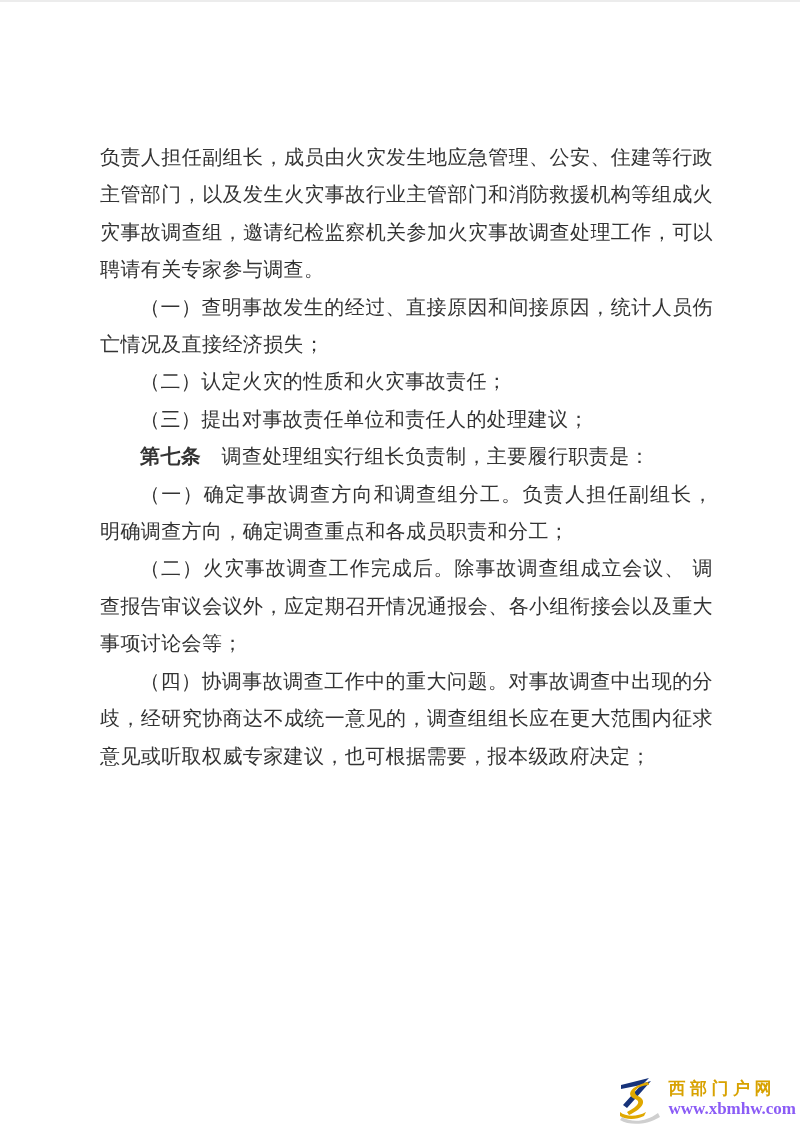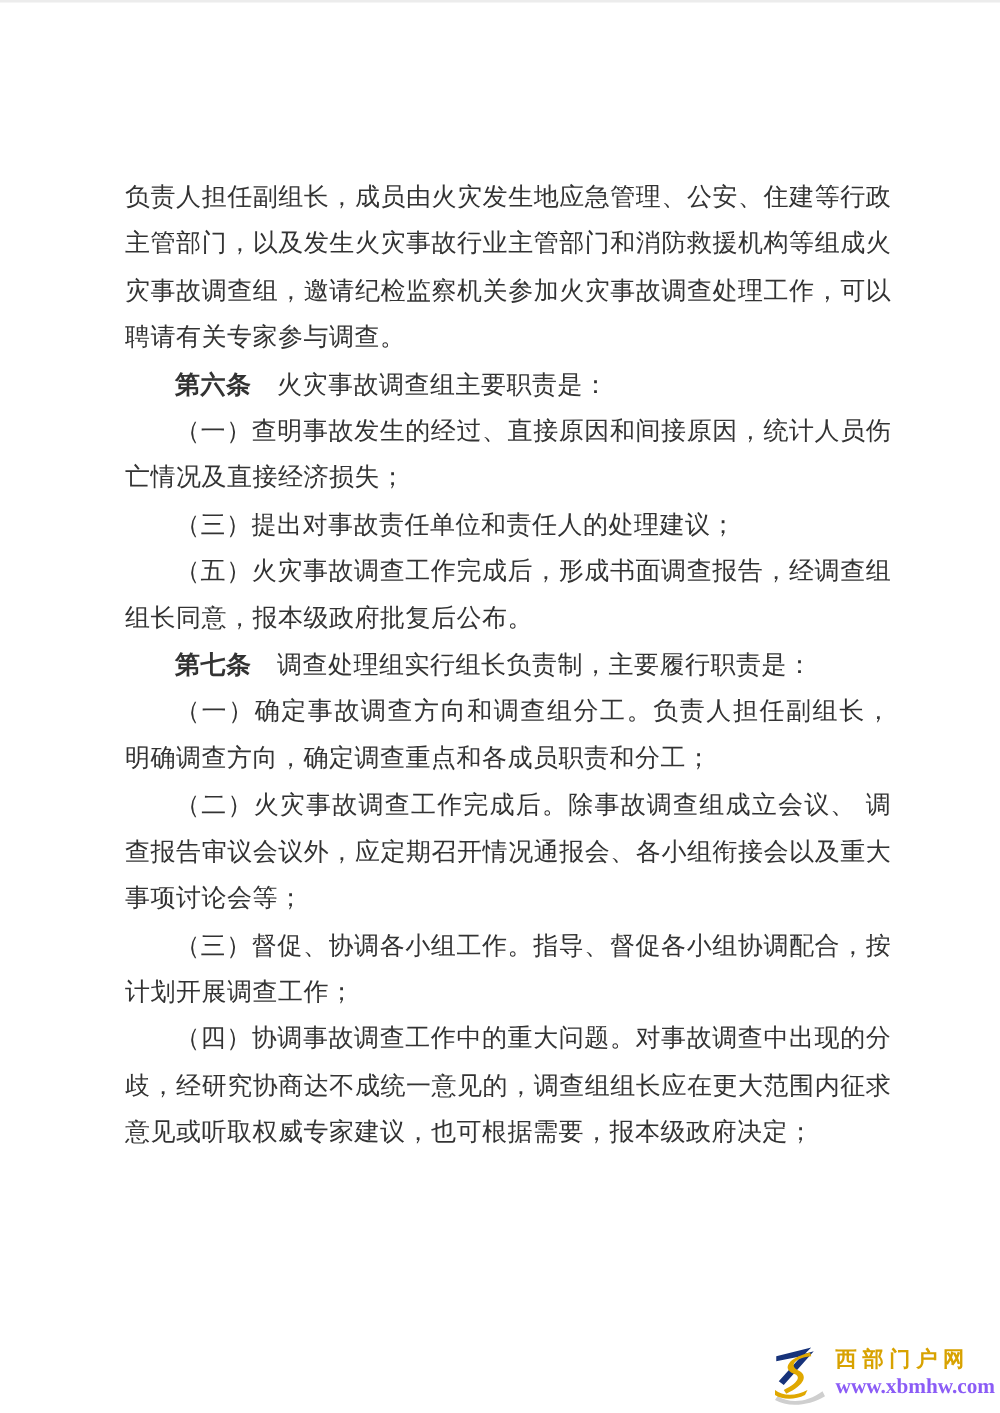--- a/index.html
+++ b/index.html
@@ -63,28 +63,26 @@
   }
 </style>
 </head>
 <body>
 
 <div class="page">
   <div class="top-edge"></div>
 
   <div class="content" id="paragraphs">
       <p class="para">负责人担任副组长，成员由火灾发生地应急管理、公安、住建等行政主管部门，以及发生火灾事故行业主管部门和消防救援机构等组成火灾事故调查组，邀请纪检监察机关参加火灾事故调查处理工作，可以聘请有关专家参与调查。</p>
-      <p class="para indent"><b class="lead">第六条</b>　火灾事故调查组主要职责是：</p>
       <p class="para indent">（一）查明事故发生的经过、直接原因和间接原因，统计人员伤亡情况及直接经济损失；</p>
+      <p class="para indent">（二）认定火灾的性质和火灾事故责任；</p>
       <p class="para indent">（三）提出对事故责任单位和责任人的处理建议；</p>
-      <p class="para indent">（五）火灾事故调查工作完成后，形成书面调查报告，经调查组组长同意，报本级政府批复后公布。</p>
       <p class="para indent"><b class="lead">第七条</b>　调查处理组实行组长负责制，主要履行职责是：</p>
       <p class="para indent">（一）确定事故调查方向和调查组分工。负责人担任副组长， 明确调查方向，确定调查重点和各成员职责和分工；</p>
       <p class="para indent">（二）火灾事故调查工作完成后。除事故调查组成立会议、 调查报告审议会议外，应定期召开情况通报会、各小组衔接会以及重大事项讨论会等；</p>
-      <p class="para indent">（三）督促、协调各小组工作。指导、督促各小组协调配合，按计划开展调查工作；</p>
       <p class="para indent">（四）协调事故调查工作中的重大问题。对事故调查中出现的分歧，经研究协商达不成统一意见的，调查组组长应在更大范围内征求意见或听取权威专家建议，也可根据需要，报本级政府决定；</p>
     </div>
 
   <div class="watermark">
     <svg class="wm-icon" width="52" height="52" viewBox="0 0 52 52" aria-hidden="true">
       <path d="M9,45 C19,51 33,50 45,41 L47,45 C34,53 17,54 7,48 Z" fill="#cfcfcf"></path>
       <path d="M8,13 L36,6 L31,11 L38,9 L14,36 L10,33 L28,13 L8,17 Z" fill="#17337A"></path>
       <path d="M36,13 C24,14 18,20 25,24 C34,28 31,36 16,43 L14,40 C26,34 28,29 22,27 C12,23 18,14 35,10 Z" fill="#E0A800"></path>
       <path d="M7,40 C13,45 24,45 33,40 L31,44 C23,48 13,48 7,44 Z" fill="#E0A800"></path>
     </svg>

